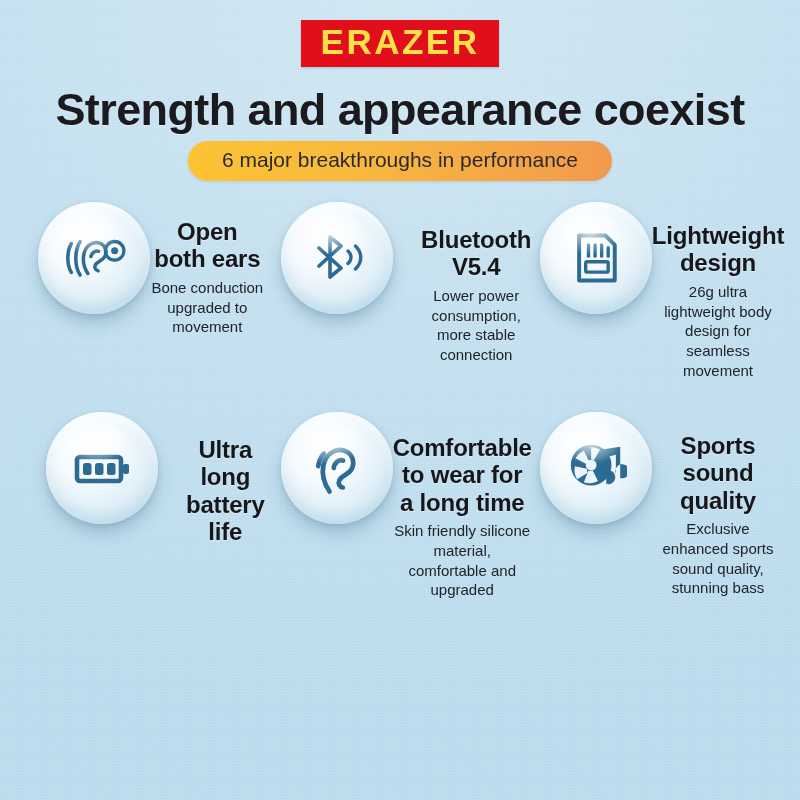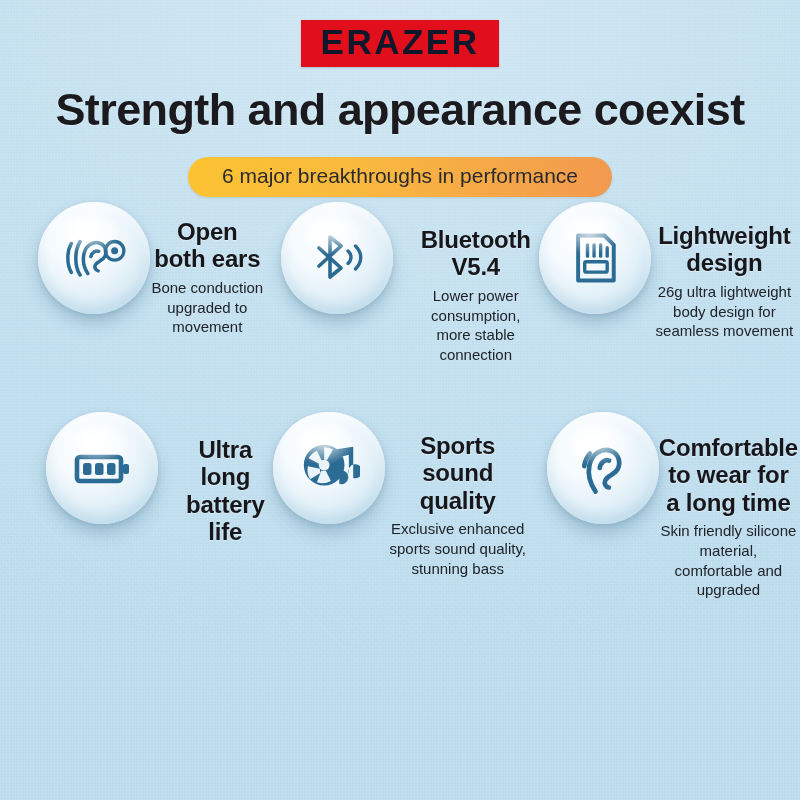--- a/index.html
+++ b/index.html
@@ -37,21 +37,21 @@
     position: absolute;
     top: 20px; left: 0; right: 0;
     display: flex; justify-content: center;
   }
   .brand-box {
     background: #e10f1c;
     padding: 4px 20px 7px 20px;
     box-shadow: 0 1px 2px rgba(0,0,0,.18);
   }
   .brand-text {
-    color: #0f172a;
+    color: #fde047;
     font-size: 35px;
     font-weight: bold;
     letter-spacing: 2.5px;
     line-height: 1.02;
     font-family: "Liberation Sans", sans-serif;
   }
 
   
   .headline {
     position: absolute;
@@ -61,21 +61,21 @@
     font-weight: bold;
     color: #1b1b1f;
     letter-spacing: -0.6px;
     text-shadow: 0 1px 1px rgba(255,255,255,.45);
   }
 
   
   .pill-wrap {
     position: absolute;
     top: 141px; left: 0; right: 0;
-    display: flex; justify-content: center; margin-top: 16px;
+    display: flex; justify-content: center;
   }
   .pill {
     background: linear-gradient(100deg, #fcc332 0%, #f9b93e 40%, #f2994f 100%);
     border-radius: 22px;
     padding: 6px 34px 8px 34px;
     box-shadow: 0 1px 3px rgba(0,0,0,.10);
   }
   .pill-text {
     font-size: 21px;
     color: #2a2a2e;
@@ -244,20 +244,36 @@
             <rect x="25" y="27" width="8.5" height="12" rx="2.5"></rect>
             <rect x="37" y="27" width="8.5" height="12" rx="2.5"></rect>
           </g>
         </svg>
       </div>
       <div class="texts">
         <div class="f-title">Ultra long battery life</div>
       </div>
     </div>
 
+    <div class="feature r3 right">
+      <div class="orb">
+        <svg width="60" height="60" viewBox="0 0 64 64">
+          <g fill="none" stroke="#2c6b93" stroke-width="5" stroke-linecap="round" stroke-linejoin="round">
+            <path d="M24 57 C18 48 15.5 38.5 17.5 29 C20 17 30.5 10.5 40 13.5 C48.5 16.2 51.5 26 47.5 33.5 C44.5 39 37 40 34.5 45 C32.7 48.6 34.8 52.2 38.2 52.8"></path>
+            <path d="M28.5 32 C29.5 26 34 22.5 38.5 24"></path>
+            <path d="M12 30 C12.8 24.5 14.8 20 18 16.5"></path>
+          </g>
+        </svg>
+      </div>
+      <div class="texts">
+        <div class="f-title">Comfortable to wear for a long time</div>
+        <div class="f-desc">Skin friendly silicone material, comfortable and upgraded</div>
+      </div>
+    </div>
+
     <div class="feature r3 left">
       <div class="orb">
         <svg width="62" height="62" viewBox="0 0 64 64">
           <g>
             <circle cx="27" cy="29" r="21" fill="#2c6b93"></circle>
             <circle cx="27" cy="29" r="5.6" fill="#eaf4fa"></circle>
             <g fill="#eaf4fa">
               <path d="M27 10.5 a18.5 18.5 0 0 1 9.2 2.5 l-6.4 11 a6 6 0 0 0 -2.8 -0.8 Z"></path>
               <path d="M11 22 a18.5 18.5 0 0 1 8.5 -7.8 l5.6 11.4 a6 6 0 0 0 -2.6 2.4 Z"></path>
               <path d="M12.5 43.5 a18.5 18.5 0 0 1 -2.3 -13.4 l12.5 2.6 a6 6 0 0 0 0.8 4.2 Z"></path>
@@ -268,30 +284,14 @@
             <path d="M38 13 L38 44 A7.2 7.2 0 1 1 42.6 48.3 L42.6 21 L52.5 18.2 L52.5 38 A7.2 7.2 0 1 1 57 42.2 L57 10 Z"></path>
           </g>
         </svg>
       </div>
       <div class="texts">
         <div class="f-title">Sports sound quality</div>
         <div class="f-desc">Exclusive enhanced sports sound quality, stunning bass</div>
       </div>
     </div>
 
-    <div class="feature r3 right">
-      <div class="orb">
-        <svg width="60" height="60" viewBox="0 0 64 64">
-          <g fill="none" stroke="#2c6b93" stroke-width="5" stroke-linecap="round" stroke-linejoin="round">
-            <path d="M24 57 C18 48 15.5 38.5 17.5 29 C20 17 30.5 10.5 40 13.5 C48.5 16.2 51.5 26 47.5 33.5 C44.5 39 37 40 34.5 45 C32.7 48.6 34.8 52.2 38.2 52.8"></path>
-            <path d="M28.5 32 C29.5 26 34 22.5 38.5 24"></path>
-            <path d="M12 30 C12.8 24.5 14.8 20 18 16.5"></path>
-          </g>
-        </svg>
-      </div>
-      <div class="texts">
-        <div class="f-title">Comfortable to wear for a long time</div>
-        <div class="f-desc">Skin friendly silicone material, comfortable and upgraded</div>
-      </div>
-    </div>
-
   </div>
 </div>
 
 </body></html>

